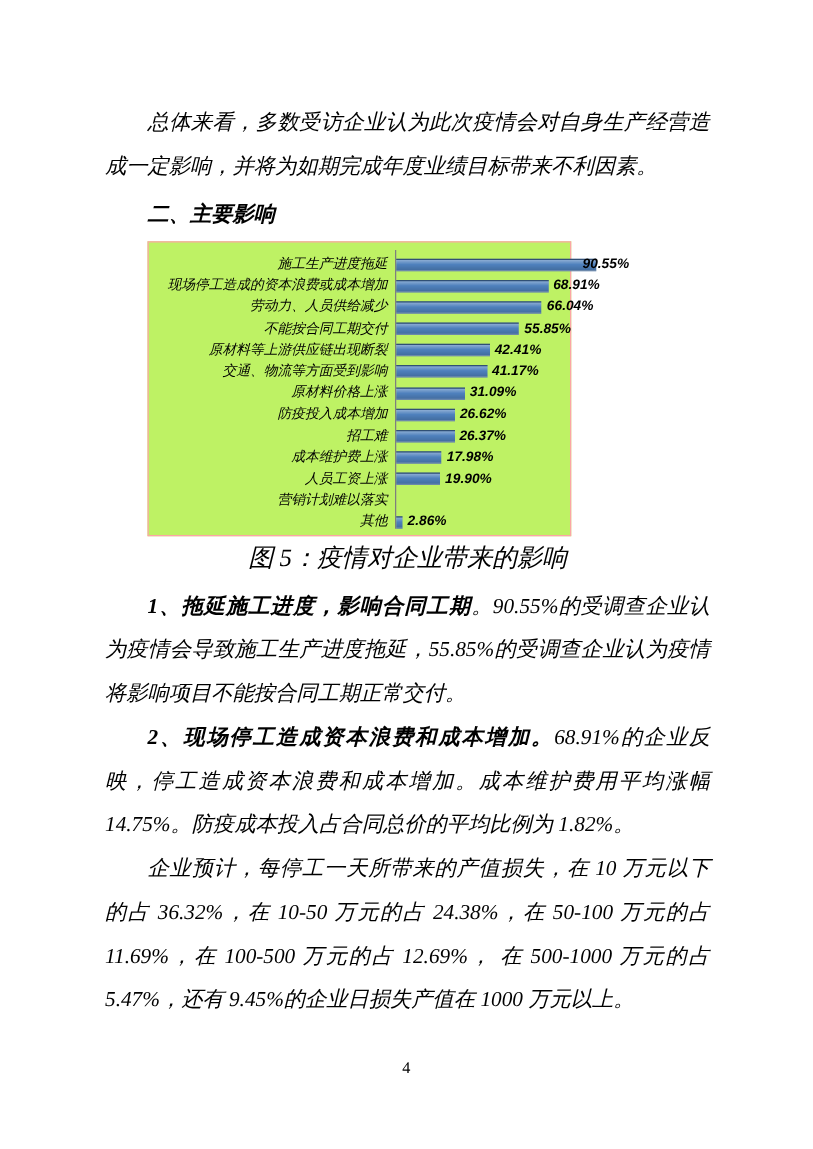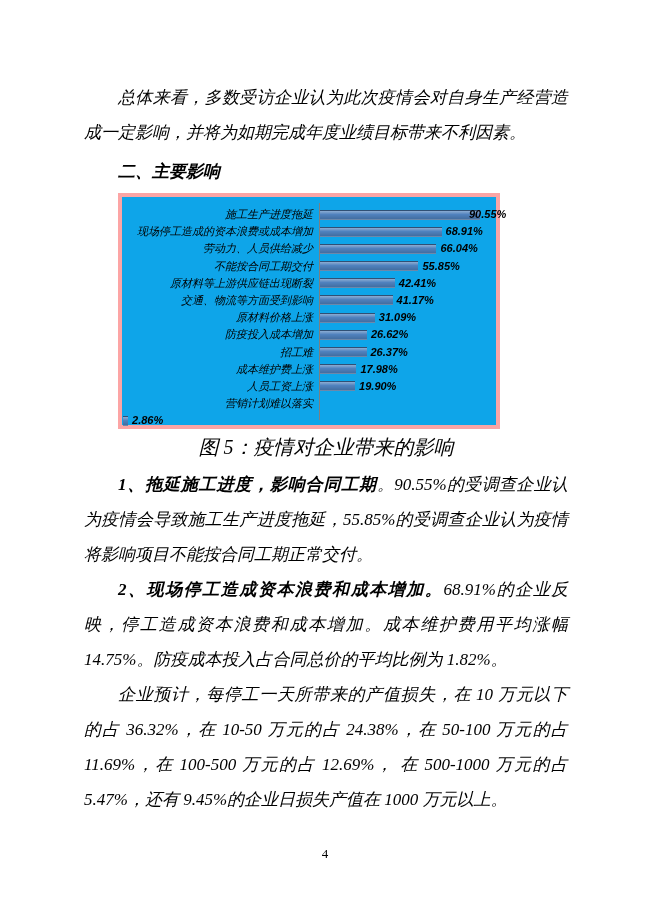--- a/index.html
+++ b/index.html
@@ -9,22 +9,22 @@
   }
   .content{position:absolute;left:84px;top:80px;width:484px;font-style:italic;}
   p.body{margin:0;font-size:17px;line-height:35px;text-align:justify;text-indent:34px;}
   p.body b{font-weight:bold;letter-spacing:0.5px;}
   h2.section{
     margin:8px 0 0 0;font-family:"Liberation Sans","DejaVu Sans",sans-serif;
     font-weight:bold;font-size:17px;line-height:27px;text-indent:34px;
   }
   
   .chart-box{
-    position:relative;margin:8px 0 0 34px;width:382px;height:236px;
-    border:4px solid #fca5a5;background:#0ea5e9;box-sizing:border-box;
+    position:relative;margin:8px 0 0 34px;width:339px;height:236px;
+    border:1px solid #fca5a5;background:#bef264;box-sizing:border-box;
   }
   .chart-rows{position:absolute;left:0;top:9px;right:0;}
   .caxis{position:absolute;left:197px;top:6px;bottom:5px;width:1px;background:#7f7f7f;}
   .crow{display:flex;align-items:center;height:17.2px;}
   .ccat{
     width:191px;padding-right:6px;text-align:right;white-space:nowrap;
     font-family:"Liberation Sans","DejaVu Sans",sans-serif;font-size:11px;line-height:17px;
   }
   .cplot{position:relative;flex:1;height:100%;}
   .cbar{
@@ -127,20 +127,21 @@
           <div class="ccat">人员工资上涨</div>
           <div class="cplot">
             <div class="cbar" style="width: 35.0964px; background-color: rgb(79, 129, 189);"></div>
             <span class="cval" style="left: 40.0964px;">19.90%</span>
           </div>
         </div>
         <div class="crow">
           <div class="ccat">营销计划难以落实</div>
         </div>
         <div class="crow">
+          <div class="ccat">其他</div>
           <div class="cplot">
             <div class="cbar" style="width: 5.044px; background-color: rgb(79, 129, 189);"></div>
             <span class="cval" style="left: 10.044px;">2.86%</span>
           </div>
         </div>
       </div>
   </div>
 
   <div class="caption">图 5：疫情对企业带来的影响</div>
 

